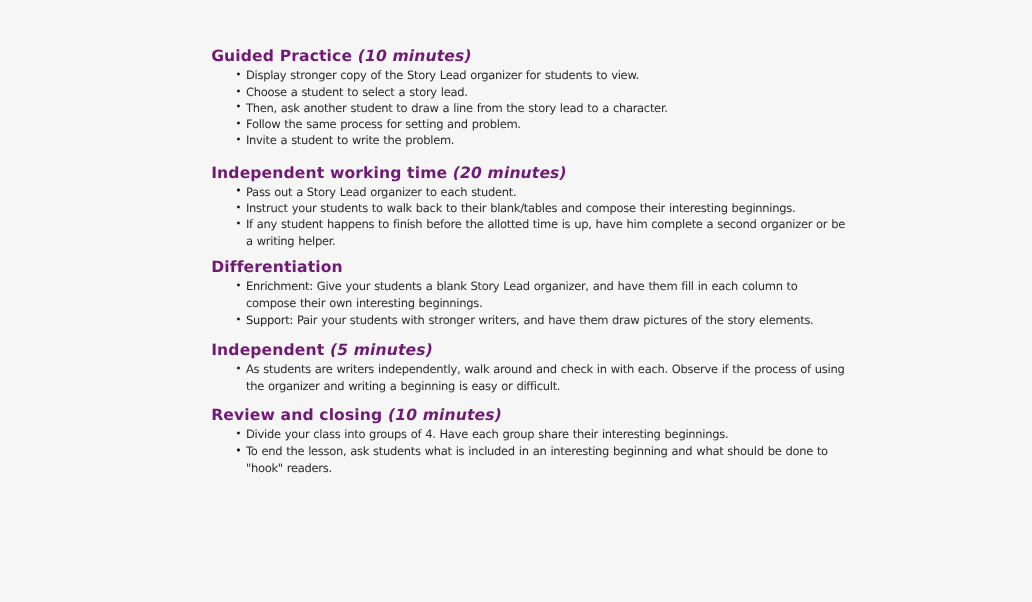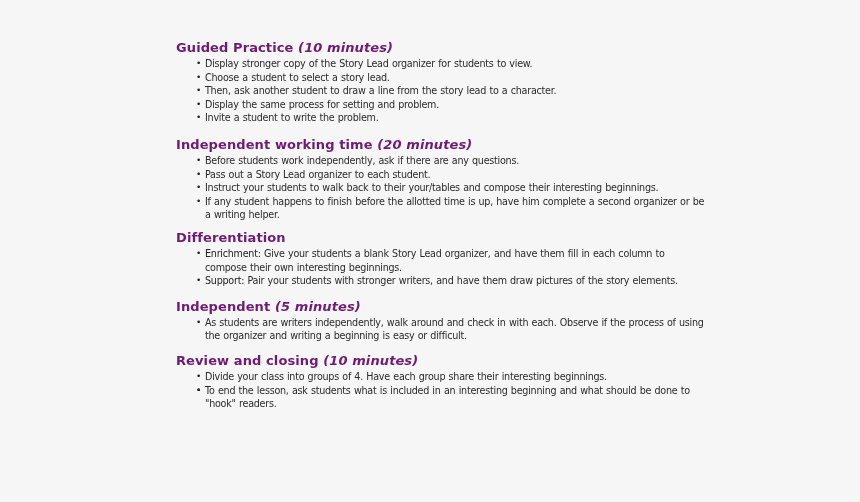--- a/index.html
+++ b/index.html
@@ -73,36 +73,36 @@
 
   <div>
     <h3 class="section-heading">
       <span>Guided Practice</span>
       <span class="duration">(10 minutes)</span>
     </h3>
     <ul class="items list-top-1">
       <li><span class="bullet">•</span><span>Display stronger copy of the Story Lead organizer for students to view.</span></li>
       <li><span class="bullet">•</span><span>Choose a student to select a story lead.</span></li>
       <li><span class="bullet">•</span><span>Then, ask another student to draw a line from the story lead to a character.</span></li>
-      <li><span class="bullet">•</span><span>Display the same process for setting and problem.</span></li>
+      <li><span class="bullet">•</span><span>Follow the same process for setting and problem.</span></li>
       <li><span class="bullet">•</span><span>Invite a student to write the problem.</span></li>
     </ul>
   </div>
 
   <div class="gap-a"></div>
 
   <div>
     <h3 class="section-heading">
       <span>Independent working time</span>
       <span class="duration">(20 minutes)</span>
     </h3>
     <ul class="items list-top-2">
-      <li><span class="bullet">•</span><span>Before students work independently, ask if there are any questions.</span></li>
+      <li><span class="bullet">•</span></li>
       <li><span class="bullet">•</span><span>Pass out a Story Lead organizer to each student.</span></li>
-      <li><span class="bullet">•</span><span>Instruct your students to walk back to their your/tables and compose their interesting beginnings.</span></li>
+      <li><span class="bullet">•</span><span>Instruct your students to walk back to their blank/tables and compose their interesting beginnings.</span></li>
       <li><span class="bullet">•</span><span>If any student happens to finish before the allotted time is up, have him complete a second organizer or be a writing helper.</span></li>
     </ul>
   </div>
 
   <div class="gap-b"></div>
 
   <div>
     <h3 class="section-heading">
       <span>Differentiation</span>
     </h3>

